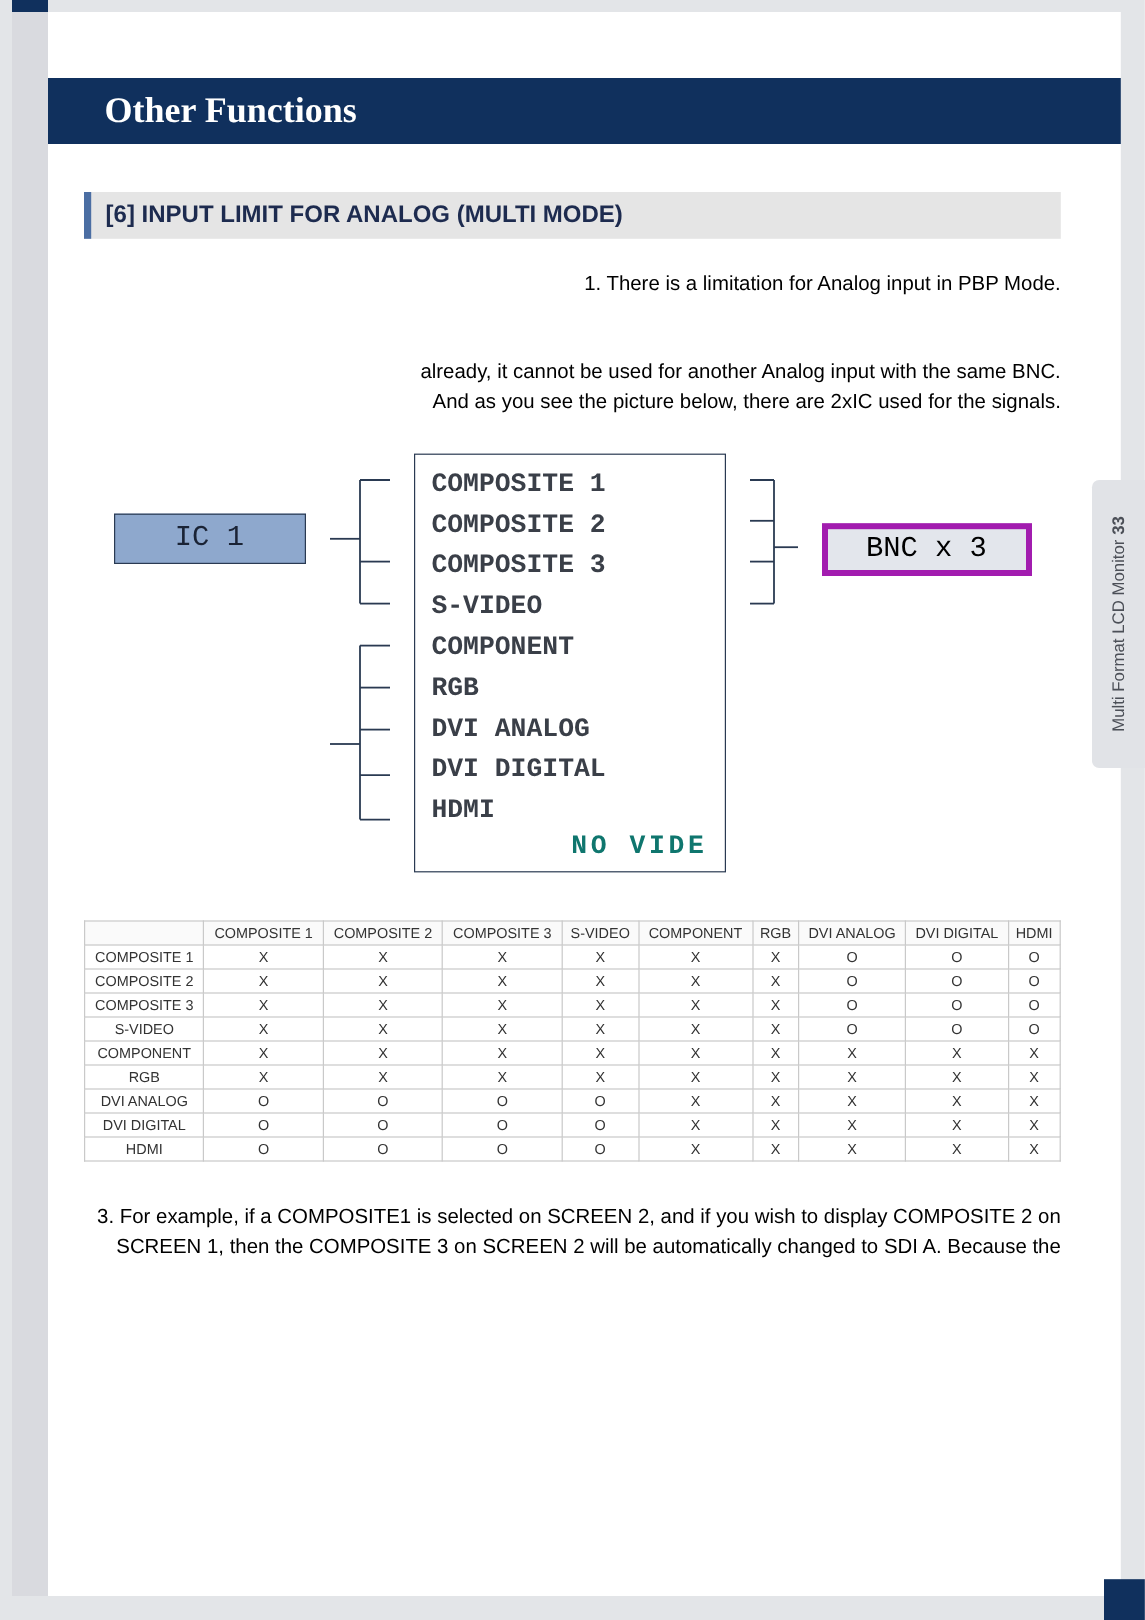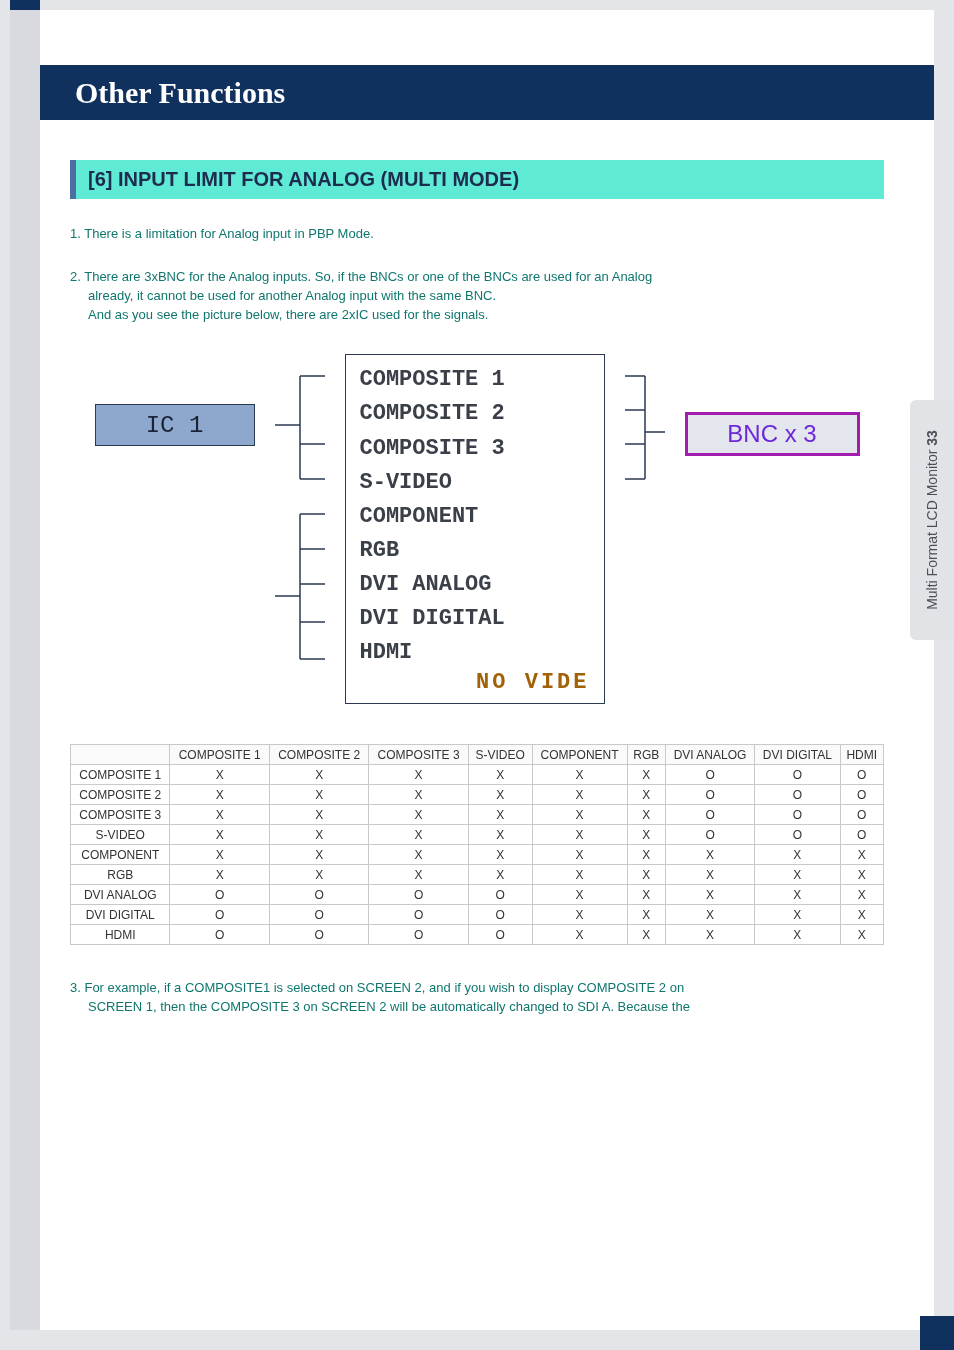--- a/index.html
+++ b/index.html
@@ -29,48 +29,49 @@
     }
     .header-bar {
       position: absolute;
       top: 55px;
       left: 30px;
       right: 0;
       height: 55px;
       background: #10305d;
       display: flex;
       align-items: center;
-      padding-left: 35px;
+      padding-left: 47px;
     }
     .header-title {
       color: #ffffff;
       font-size: 30px;
       font-family: "Georgia", "Times New Roman", serif;
       font-weight: 600;
     }
     .content {
       position: absolute;
       top: 150px;
       left: 60px;
       right: 50px;
     }
     .section-bar {
-      background: #5eead4;
+      background: #e5e5e5;
       border-left: 6px solid #4b6ea3;
       padding: 8px 12px;
       color: #1d2b4f;
       font-weight: bold;
       font-size: 20px;
       margin-bottom: 26px;
     }
     .para {
-      font-size: 13px;
-      color: #0f766e;
+      font-size: 17px;
+      color: #000000;
       line-height: 1.45;
       margin-bottom: 24px;
+      text-align: right;
     }
     .indent { padding-left: 18px; display: block; }
     .diagram {
       display: flex;
       justify-content: center;
       gap: 20px;
       margin: 30px 0 40px;
       position: relative;
     }
     .diag-col { position: relative; }
@@ -81,44 +82,44 @@
       height: 42px;
       display: flex;
       align-items: center;
       justify-content: center;
       font-family: "Courier New", monospace;
       color: #1a2335;
       font-size: 24px;
     }
     .bnc-box {
       background: #e3e6ec;
-      border: 3px solid #a21caf;
+      border: 5px solid #a21caf;
       width: 175px;
       height: 44px;
       display: flex;
       align-items: center;
       justify-content: center;
-      font-family: Liberation Sans, sans-serif;
-      color: #6d28d9;
+      font-family: Liberation Mono, monospace;
+      color: #000000;
       font-size: 24px;
     }
     .signal-box {
       border: 1px solid #2a3a52;
       background: #ffffff;
       padding: 8px 14px;
       width: 260px;
       font-family: "Courier New", monospace;
       font-size: 22px;
       color: #3a3f48;
       font-weight: bold;
     }
     .signal-box .row { line-height: 1.55; white-space: nowrap; }
     .signal-box .footer {
       text-align: right;
-      color: #a16207;
+      color: #0f766e;
       font-size: 22px;
       letter-spacing: 3px;
     }
     .diag-left { display: flex; flex-direction: column; gap: 112px; padding-top: 50px; }
     .diag-right { display: flex; flex-direction: column; padding-top: 58px; }
 
     
     .conn-svg { flex: 0 0 auto; }
 
     table.compat {
@@ -195,21 +196,21 @@
 
   <div class="content">
 
     <div class="section-bar">[6] INPUT LIMIT FOR ANALOG (MULTI MODE)</div>
 
     <div class="para">
       <span>1. There is a limitation for Analog input in PBP Mode.</span><br>
     </div>
 
     <div class="para">
-      <span>2. There are 3xBNC for the Analog inputs. So, if the BNCs or one of the BNCs are used for an Analog</span><br>
+      <br>
       <span class="indent">already, it cannot be used for another Analog input with the same BNC.</span>
       <span class="indent">And as you see the picture below, there are 2xIC used for the signals.</span>
     </div>
 
     <div class="diagram">
       <div class="diag-col diag-left">
         <div class="ic-box">IC 1</div>
       </div>
 
       <svg class="conn-svg" width="50" height="340">

